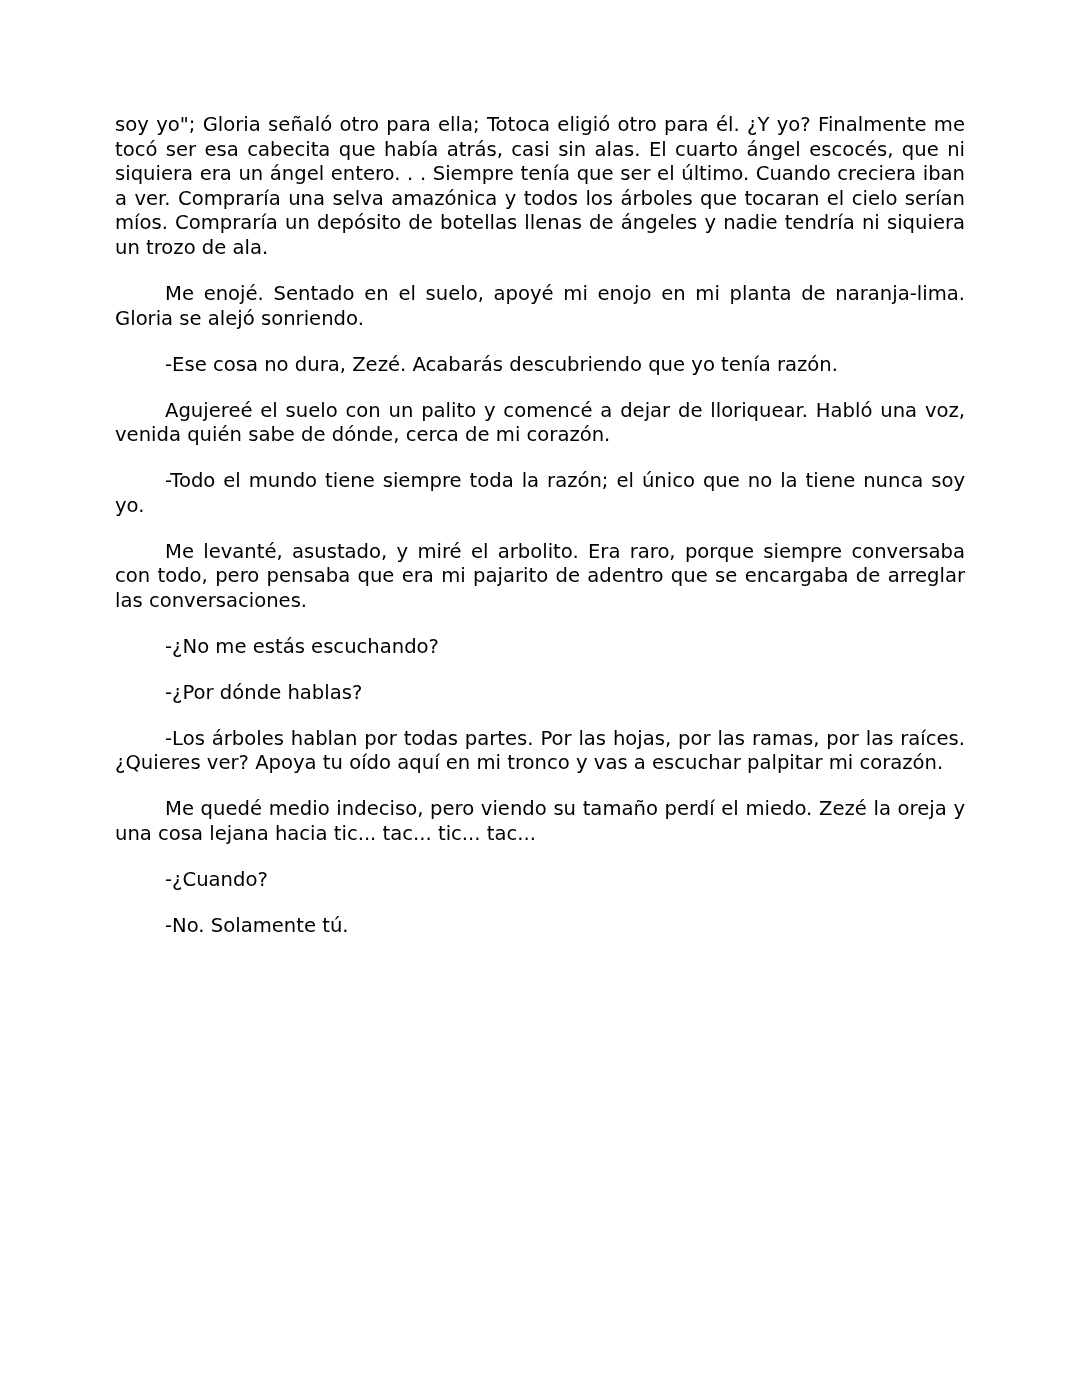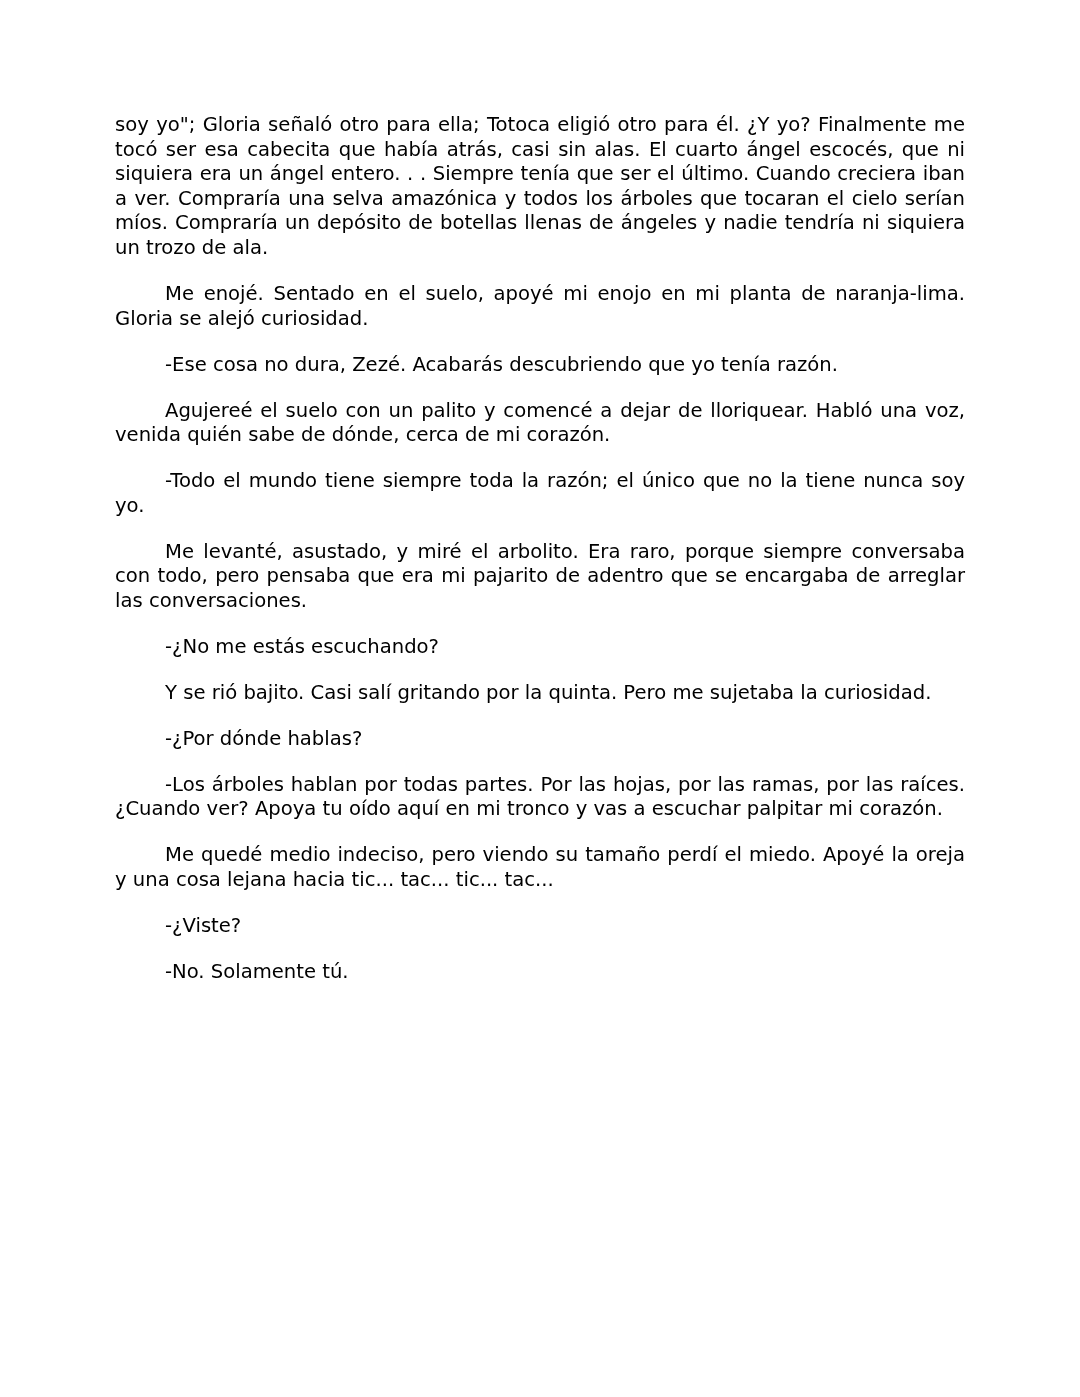--- a/index.html
+++ b/index.html
@@ -31,25 +31,24 @@
     }
     .para.noindent {
       text-indent: 0;
     }
   </style>
 </head>
 <body>
 
 <div class="page">
   <p class="para noindent">soy yo"; Gloria señaló otro para ella; Totoca eligió otro para él. ¿Y yo? Finalmente me tocó ser esa cabecita que había atrás, casi sin alas. El cuarto ángel escocés, que ni siquiera era un ángel entero. . . Siempre tenía que ser el último. Cuando creciera iban a ver. Compraría una selva amazónica y todos los árboles que tocaran el cielo serían míos. Compraría un depósito de botellas llenas de ángeles y nadie tendría ni siquiera un trozo de ala.</p>
-  <p class="para">Me enojé. Sentado en el suelo, apoyé mi enojo en mi planta de naranja-lima. Gloria se alejó curiosidad.</p>
+  <p class="para">Me enojé. Sentado en el suelo, apoyé mi enojo en mi planta de naranja-lima. Gloria se alejó sonriendo.</p>
   <p class="para">-Ese cosa no dura, Zezé. Acabarás descubriendo que yo tenía razón.</p>
   <p class="para">Agujereé el suelo con un palito y comencé a dejar de lloriquear. Habló una voz, venida quién sabe de dónde, cerca de mi corazón.</p>
   <p class="para">-Todo el mundo tiene siempre toda la razón; el único que no la tiene nunca soy yo.</p>
   <p class="para">Me levanté, asustado, y miré el arbolito. Era raro, porque siempre conversaba con todo, pero pensaba que era mi pajarito de adentro que se encargaba de arreglar las conversaciones.</p>
   <p class="para">-¿No me estás escuchando?</p>
-  <p class="para">Y se rió bajito. Casi salí gritando por la quinta. Pero me sujetaba la curiosidad.</p>
   <p class="para">-¿Por dónde hablas?</p>
-  <p class="para">-Los árboles hablan por todas partes. Por las hojas, por las ramas, por las raíces. ¿Cuando ver? Apoya tu oído aquí en mi tronco y vas a escuchar palpitar mi corazón.</p>
-  <p class="para">Me quedé medio indeciso, pero viendo su tamaño perdí el miedo. Apoyé la oreja y una cosa lejana hacia tic... tac... tic... tac...</p>
-  <p class="para">-¿Viste?</p>
+  <p class="para">-Los árboles hablan por todas partes. Por las hojas, por las ramas, por las raíces. ¿Quieres ver? Apoya tu oído aquí en mi tronco y vas a escuchar palpitar mi corazón.</p>
+  <p class="para">Me quedé medio indeciso, pero viendo su tamaño perdí el miedo. Zezé la oreja y una cosa lejana hacia tic... tac... tic... tac...</p>
+  <p class="para">-¿Cuando?</p>
   <p class="para">-No. Solamente tú.</p>
 </div>
 
 </body></html>

